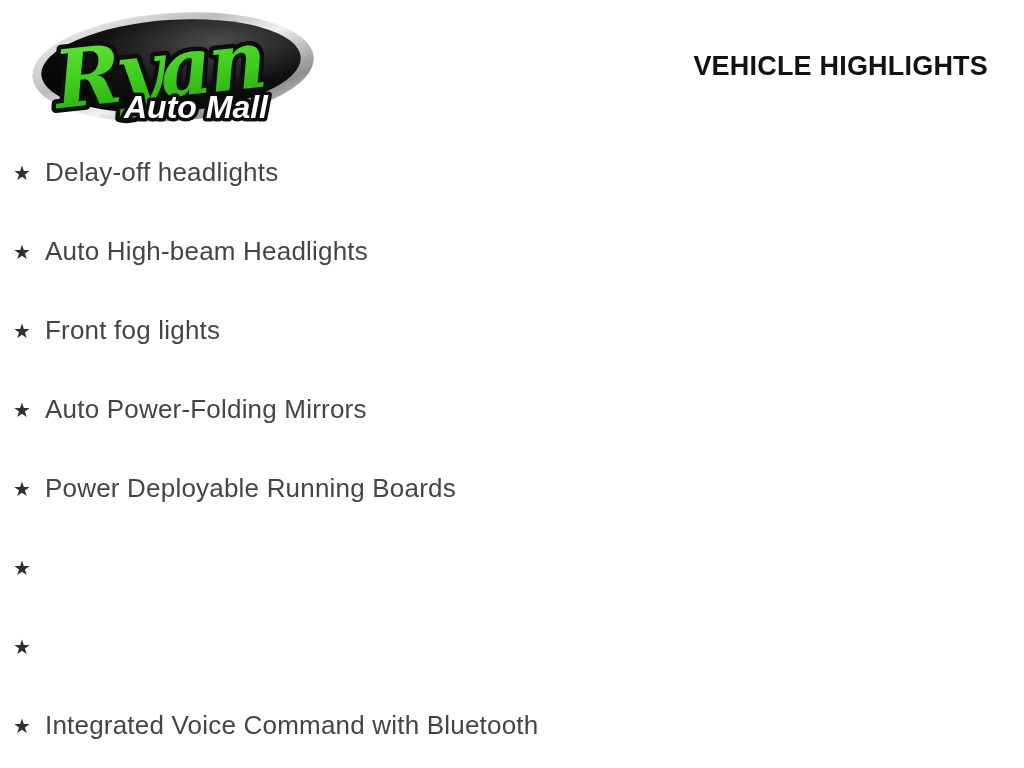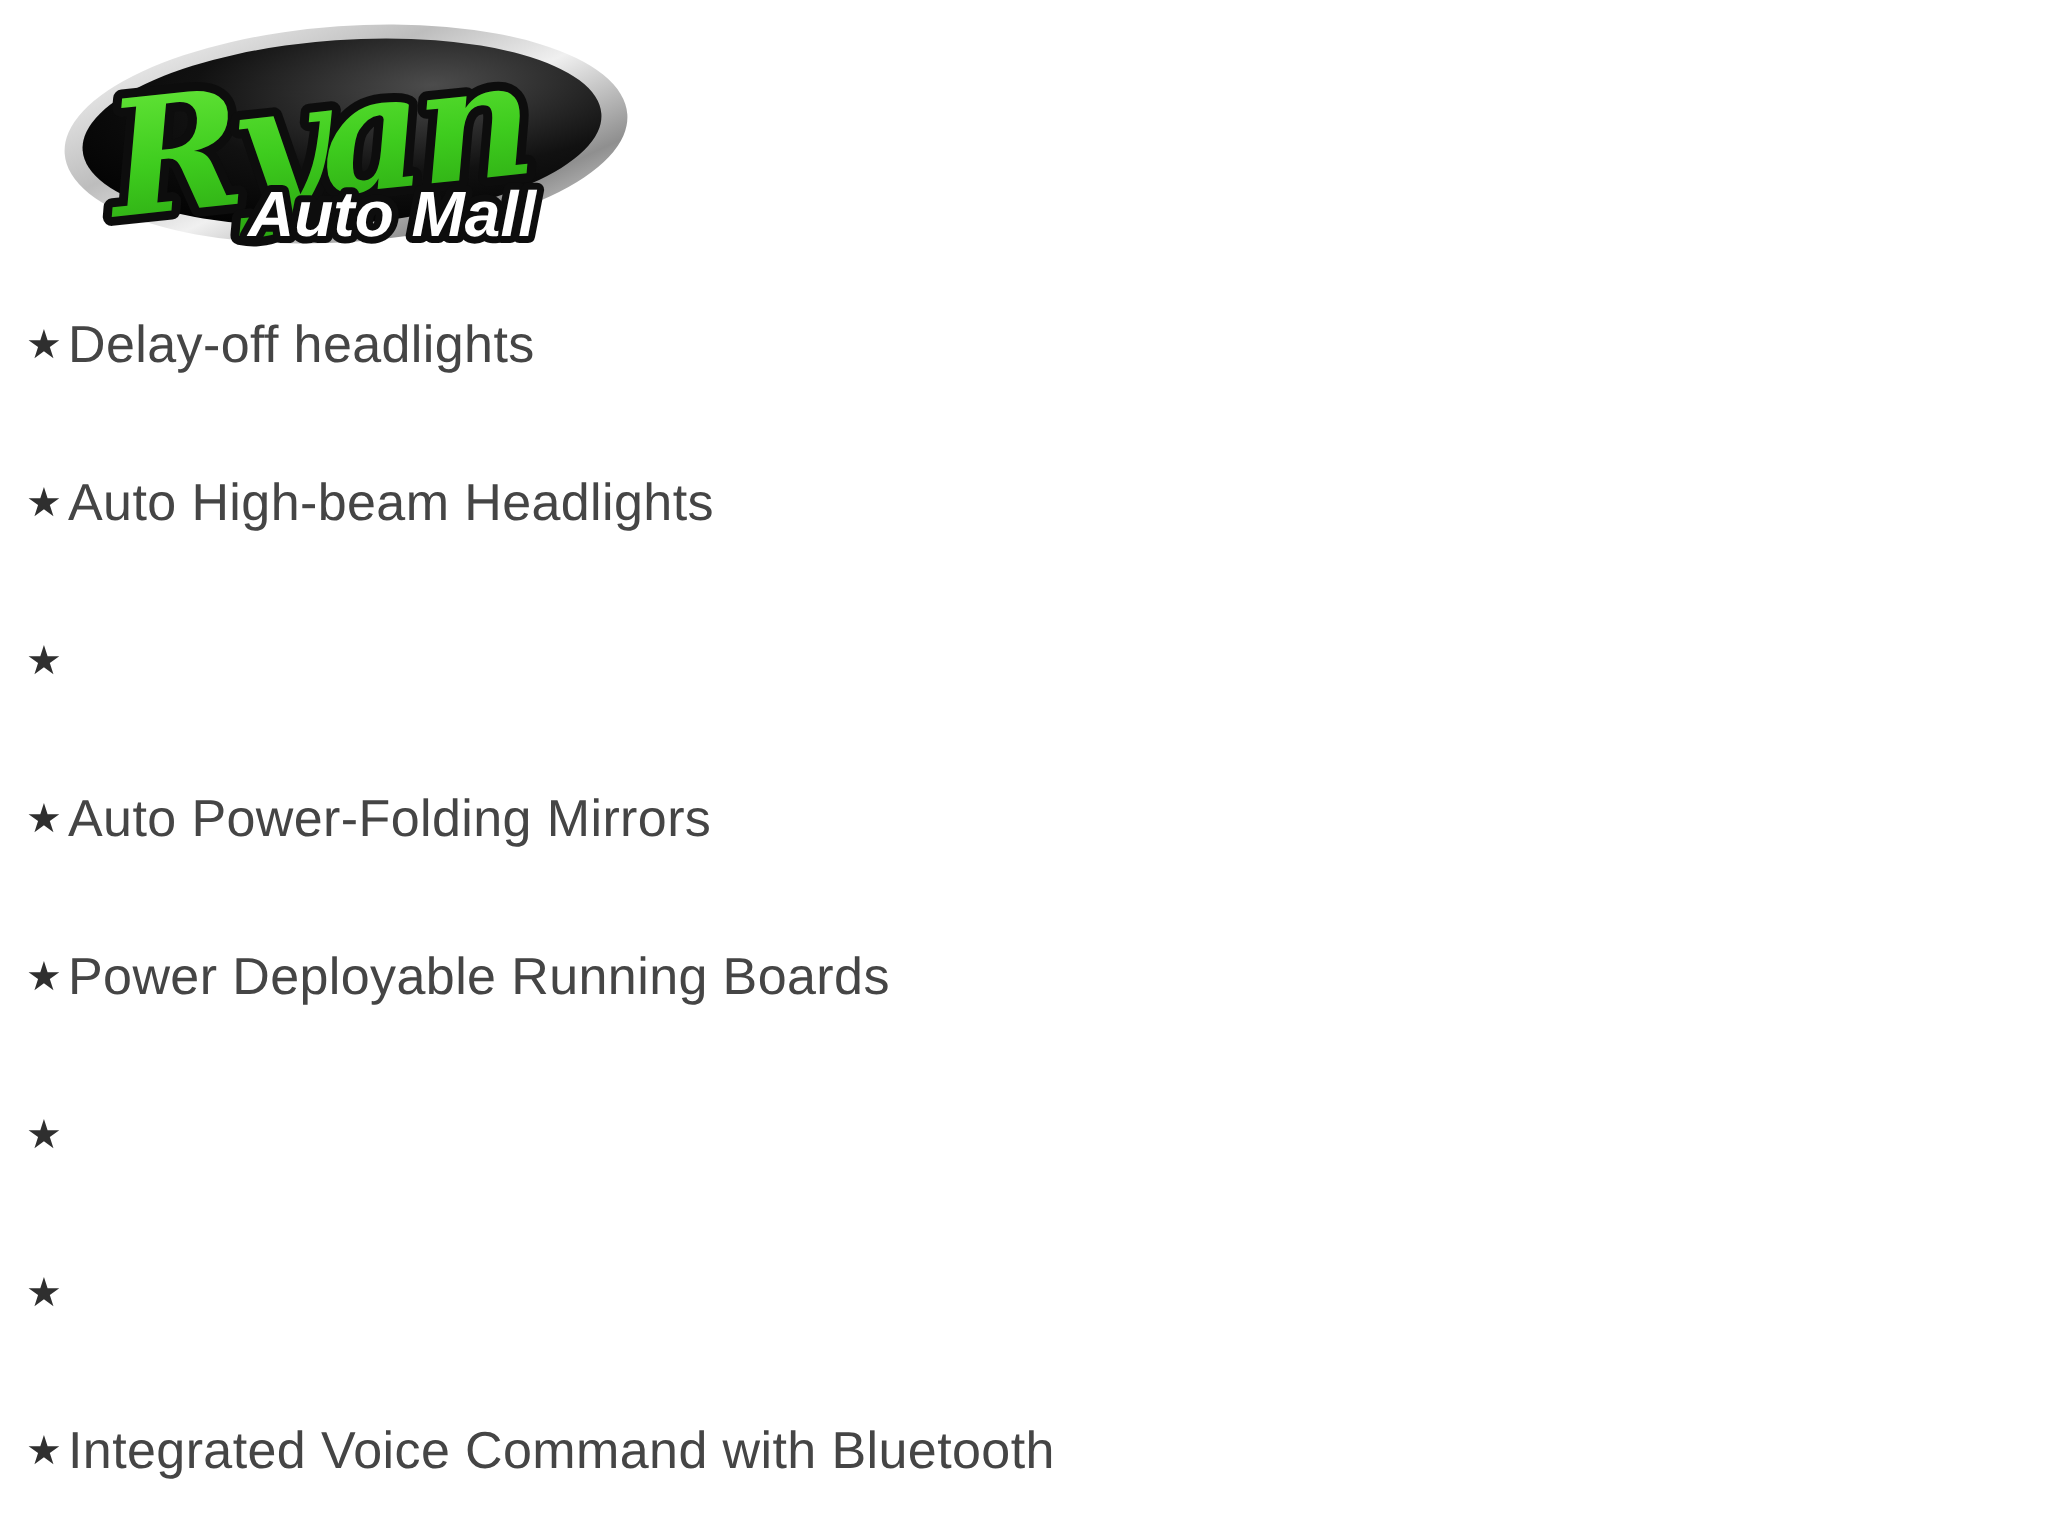--- a/index.html
+++ b/index.html
@@ -46,21 +46,21 @@
   }
   .star {
     font-size: 20px;
     color: #2f2f2f;
     line-height: 1;
     width: 22px;
     text-align: center;
     flex: 0 0 auto;
   }
   .item-text {
-    margin-left: 1px;
+    margin-left: 12px;
     font-size: 26px;
     color: #454545;
     letter-spacing: 0.2px;
     white-space: nowrap;
   }
 
   
   .logo-script {
     font-family: "DejaVu Serif", serif;
     font-style: italic;
@@ -105,32 +105,34 @@
         <ellipse cx="145" cy="61" rx="141" ry="54" fill="url(#chrome)" transform="rotate(-4 145 61)"></ellipse>
         <ellipse cx="143" cy="60" rx="130" ry="46" fill="url(#ovalDark)" transform="rotate(-4 143 60)"></ellipse>
       </g>
 
       <text class="logo-script" x="26" y="90" font-size="80" letter-spacing="-3" fill="url(#greenGrad)" stroke="#0d0d0d" stroke-width="9" stroke-linejoin="round" paint-order="stroke" transform="rotate(-6 145 60)">Ryan</text>
 
       <text class="logo-sub" x="96" y="112" font-size="32" letter-spacing="0" fill="#ffffff" stroke="#0d0d0d" stroke-width="7" stroke-linejoin="round" paint-order="stroke">Auto Mall</text>
     </svg>
   </div>
 
+  <div class="page-title">VEHICLE HIGHLIGHTS</div>
 
   <ul class="highlights">
     <li>
       <span class="star">★</span>
       <span class="item-text">Delay-off headlights</span>
     </li>
     <li>
       <span class="star">★</span>
       <span class="item-text">Auto High-beam Headlights</span>
     </li>
     <li>
       <span class="star">★</span>
+      <span class="item-text">Front fog lights</span>
     </li>
     <li>
       <span class="star">★</span>
       <span class="item-text">Auto Power-Folding Mirrors</span>
     </li>
     <li>
       <span class="star">★</span>
       <span class="item-text">Power Deployable Running Boards</span>
     </li>
     <li>

